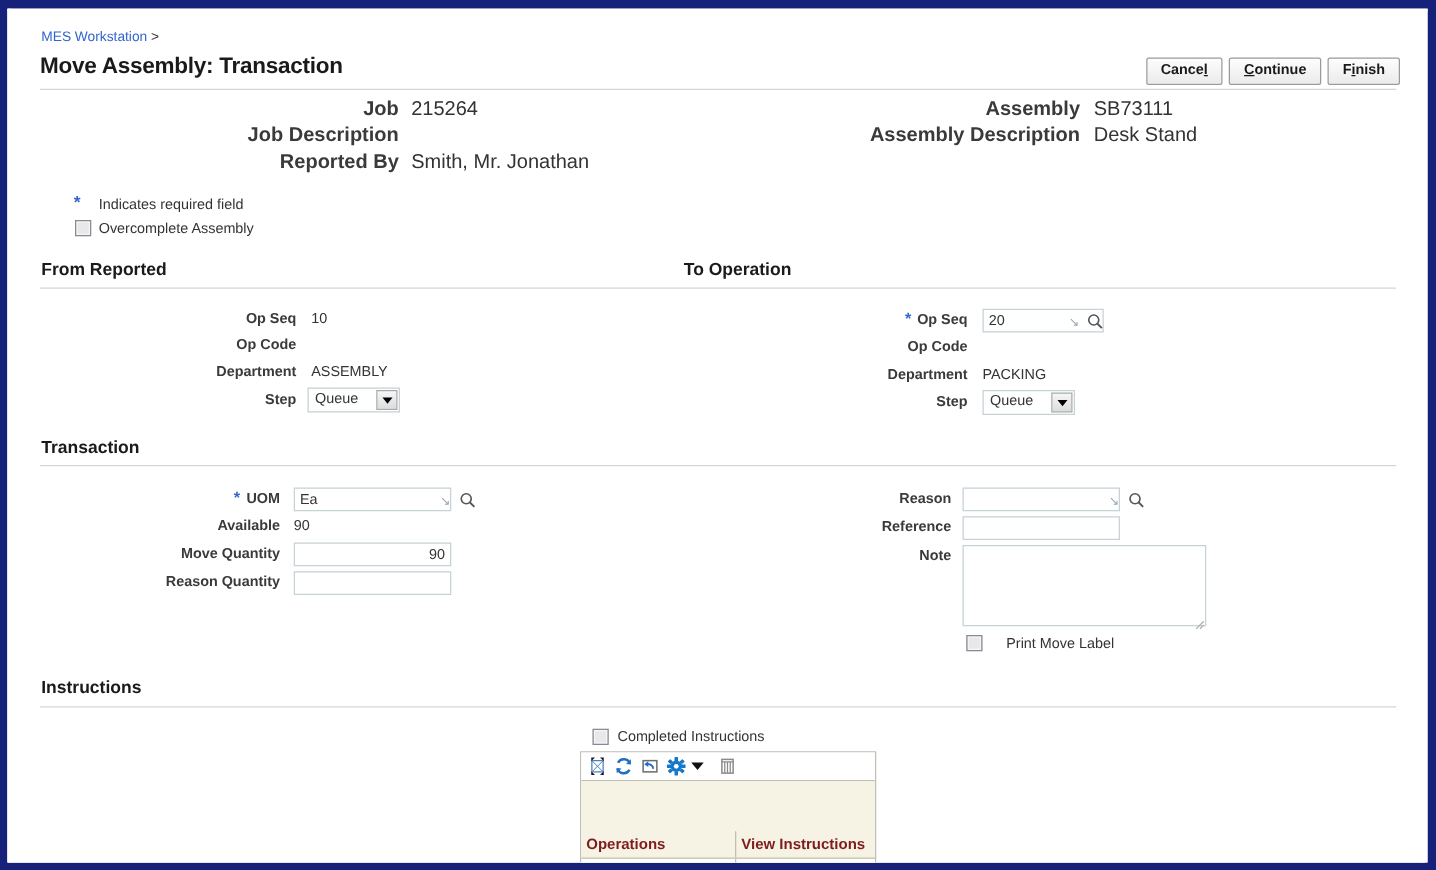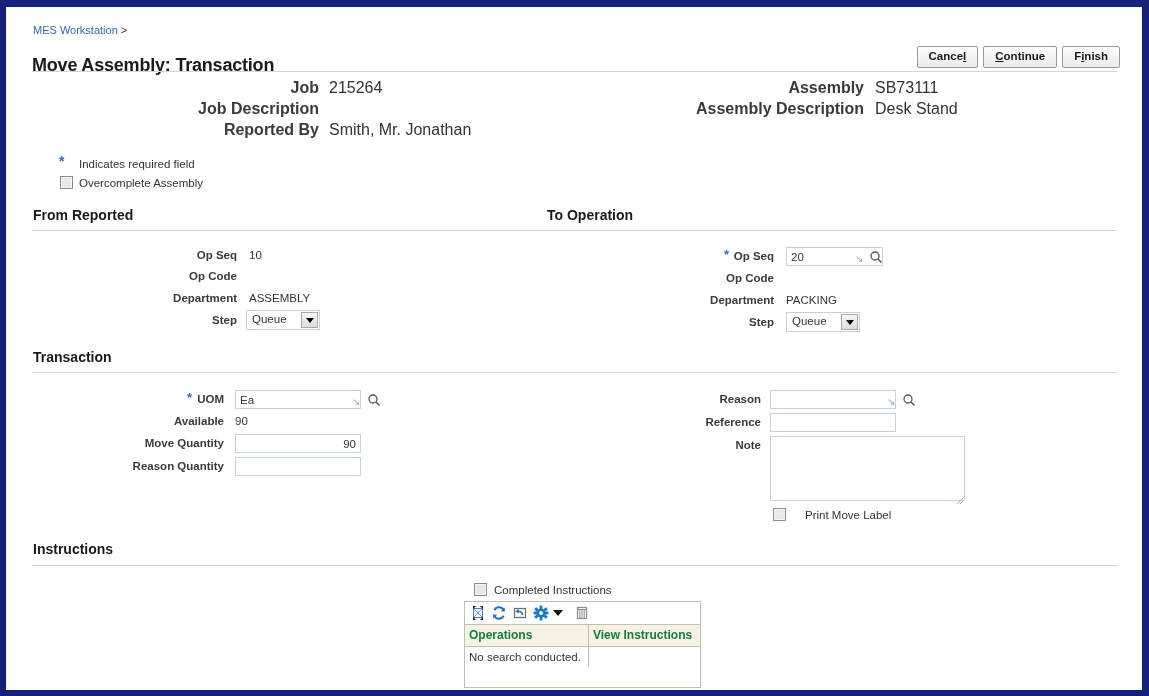--- a/index.html
+++ b/index.html
@@ -44,21 +44,21 @@
 
   
   #breadcrumb {
     position: absolute; left: 24px; top: 15px;
     font-size: 11px; color: #3b5998; white-space: nowrap;
   }
   #breadcrumb .crumb-link { color: #36c; text-decoration: none; }
   #breadcrumb .crumb-sep { color: #333; margin-left: 3px; }
 
   #page-title {
-    position: absolute; left: 23px; top: 46px;
+    position: absolute; left: 23px; top: 33px;
     font-size: 18px; font-weight: bold; color: #1a1a1a;
     letter-spacing: -0.2px;
   }
 
   #header-buttons {
     position: absolute; right: 20px; top: 37px;
     display: flex; gap: 5px;
   }
   .btn {
     font-family: "Liberation Sans", sans-serif;
@@ -214,22 +214,22 @@
     border-right: 5px solid transparent;
     border-top: 6px solid #111;
     cursor: pointer; margin-left: -1px;
   }
   #instr-head {
     display: flex;
     background: #f6f2e4;
     border-bottom: 1px solid #c0bfb4;
   }
   .th {
-    font-size: 12px; font-weight: bold; color: #15803d;
-    padding: 3px 4px 4px 4px; white-space: nowrap;
+    font-size: 12px; font-weight: bold; color: #7f1d1d;
+    padding: 3px 4px 4px 4px; white-space: nowrap; margin-top: 40px;
   }
   .th.col1 { width: 124px; border-right: 1px solid #c0bfb4; }
   .th.col2 { flex: 1; }
   #instr-body { display: flex; min-height: 40px; flex-direction: column; }
   .td {
     font-size: 11.5px; color: #333; padding: 3px 4px;
     line-height: 14px;
   }
   .td.col1 { width: 124px; border-right: 1px solid #c0bfb4; }
   .td.col2 { flex: 1; }

